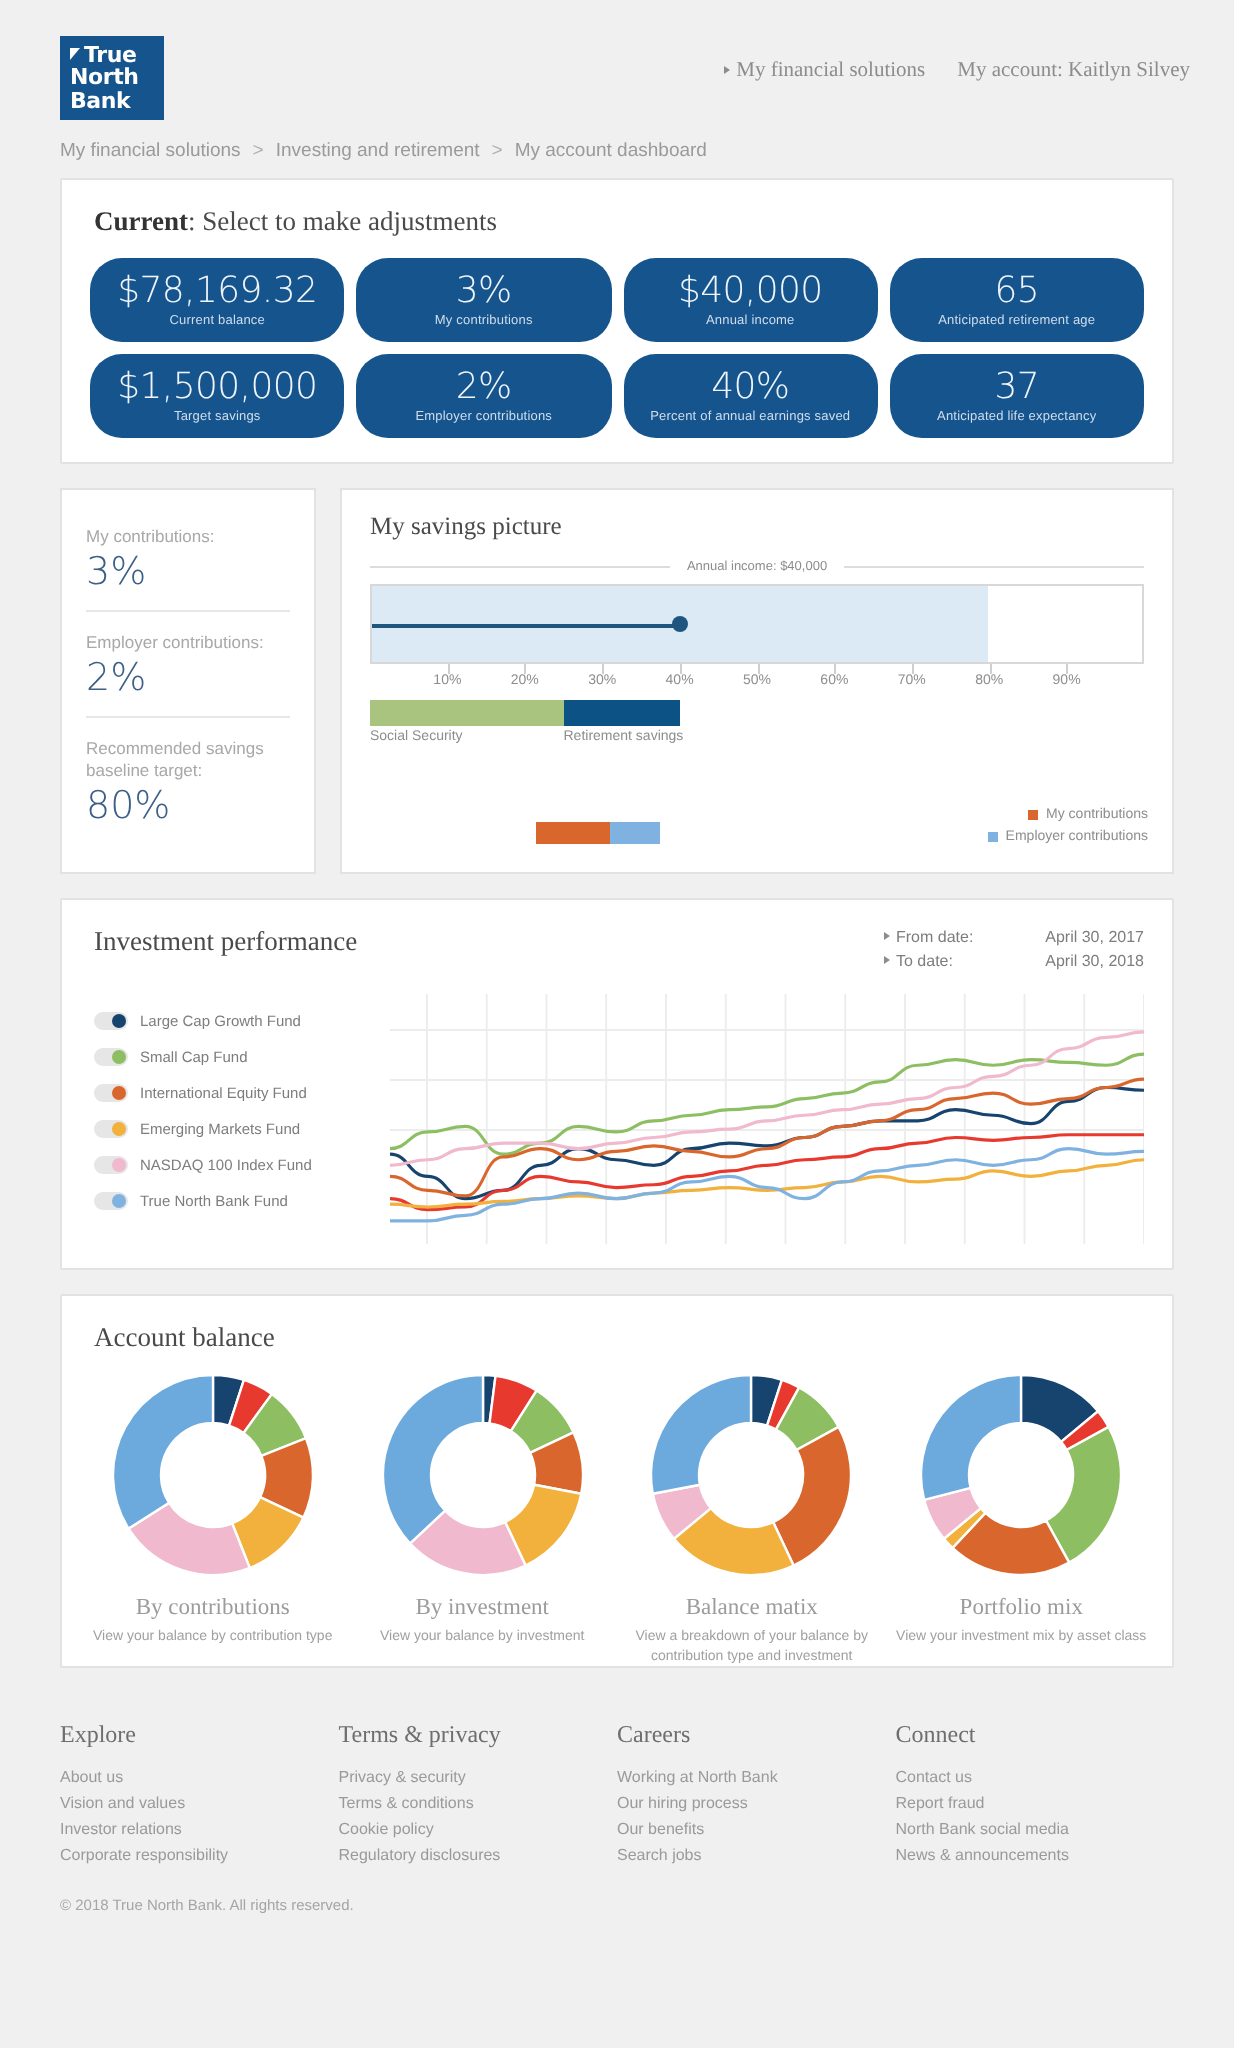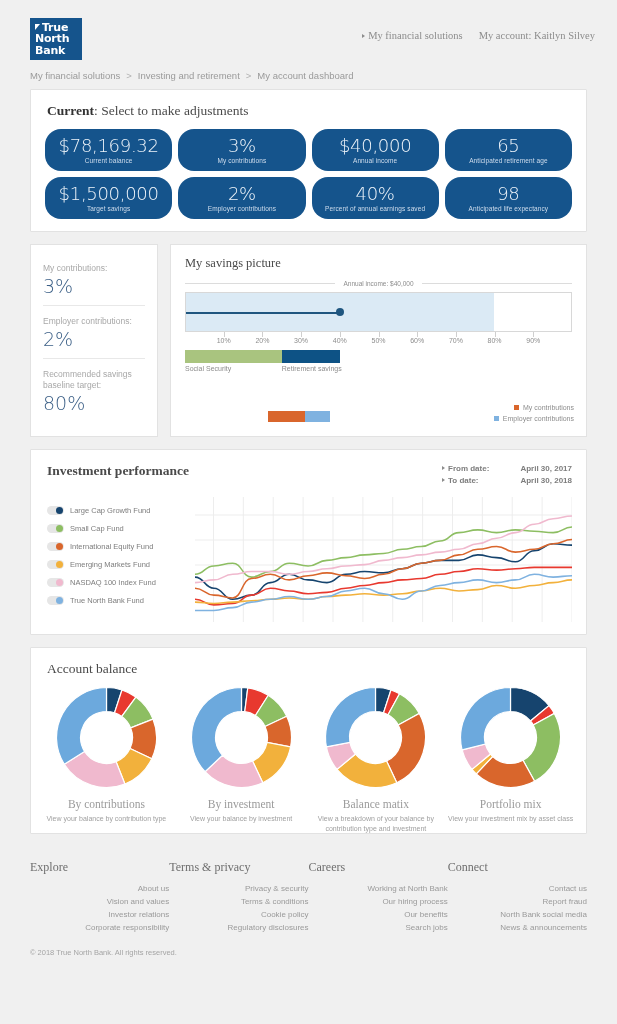--- a/index.html
+++ b/index.html
@@ -125,21 +125,21 @@
   .contrib-mini .m { position: absolute; top: 0; height: 11px; }
   .legend-right {
     position: absolute; right: 12px; bottom: 12px; text-align: right;
     font-size: 7px; color: #8d8d8d; line-height: 11px;
   }
   .legend-right div { display: flex; align-items: center; justify-content: flex-end; gap: 4px; }
   .sw { width: 5px; height: 5px; flex: none; }
 
   
   .perf { padding-bottom: 12px; }
-  .perf-head { display: flex; align-items: flex-start; padding: 13px 14px 0 16px; font-weight: bold; }
+  .perf-head { display: flex; align-items: flex-start; padding: 13px 14px 0 16px; }
   .perf-title { font-family: "Liberation Serif", serif; font-size: 13.5px; color: #4a4a4a; }
   .dates { margin-left: auto; font-size: 8px; color: #7d7d7d; line-height: 12px; }
   .date-row { display: flex; align-items: center; }
   .date-row .dl { width: 62px; }
   .date-row .dv { width: 68px; text-align: right; }
   .perf-body { display: flex; padding: 10px 14px 0 16px; }
   .fund-list { width: 148px; flex: none; padding-top: 4px; }
   .fund { display: flex; align-items: center; gap: 6px; height: 18px; cursor: pointer; }
   .toggle {
     width: 17px; height: 9px; border-radius: 5px; background: #e6e6e6;
@@ -166,21 +166,21 @@
 
   
   .footer { padding: 14px 30px 0 30px; display: flex; }
   .fcol { width: 140px; }
   .fcol h4 {
     font-family: "Liberation Serif", serif; font-size: 12px;
     color: #6e6e6e; font-weight: normal; margin-bottom: 7px;
   }
   .fcol a {
     display: block; font-size: 8px; color: #9a9a9a;
-    text-decoration: none; line-height: 13px; text-align: right;
+    text-decoration: none; line-height: 13px;
   }
   .copyright { padding: 14px 30px 0 30px; font-size: 7.5px; color: #a5a5a5; }
 </style>
 </head>
 <body>
 
 <div class="page">
 
   <div class="header">
     <div class="logo">
@@ -232,21 +232,21 @@
         </button>
         <button class="pcard">
           <div class="val">2%</div>
           <div class="lbl">Employer contributions</div>
         </button>
         <button class="pcard">
           <div class="val">40%</div>
           <div class="lbl">Percent of annual earnings saved</div>
         </button>
         <button class="pcard">
-          <div class="val">98</div>
+          <div class="val">37</div>
           <div class="lbl">Anticipated life expectancy</div>
         </button>
       </div>
   </div>
 
   <div class="savings-row">
     <div class="contrib-card" id="contrib-card">
         <div class="contrib-item">
           <div class="contrib-label">My contributions:</div>
           <div class="contrib-value">3%</div>

